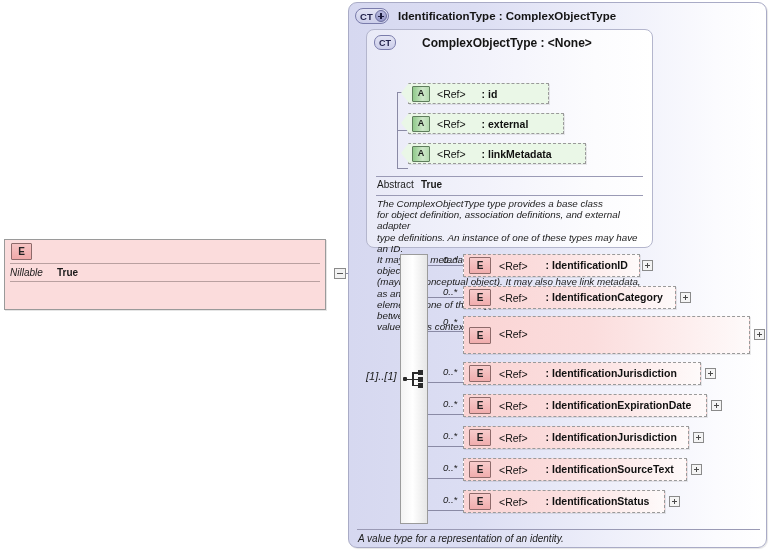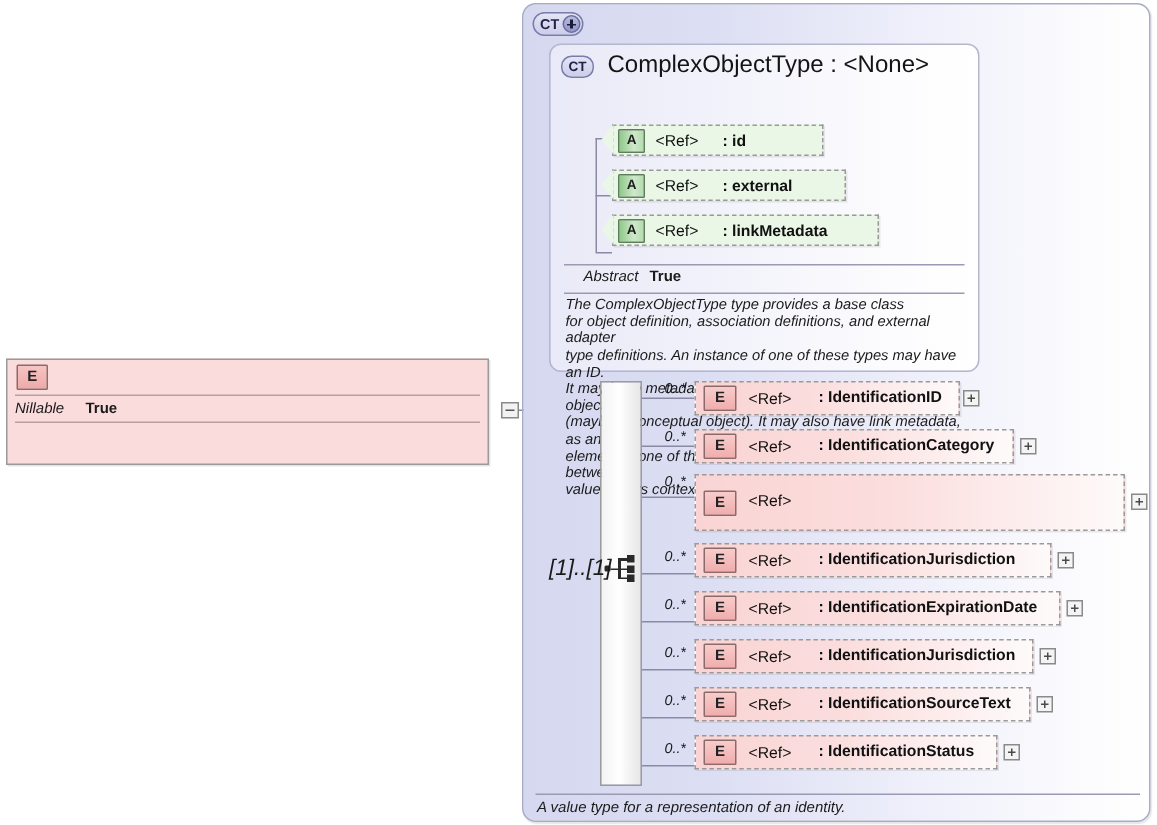--- a/index.html
+++ b/index.html
@@ -110,21 +110,21 @@
   .ib-head{position:absolute;left:7px;top:5px;display:flex;align-items:center;}
   .icon-CT{
     width:22px;height:15px;flex:none;
     background:linear-gradient(to bottom,#e3e4f4,#ccceea);
     border:1px solid #7a7cab;
     border-radius:7px;
     display:flex;align-items:center;justify-content:center;
     font-size:9px;font-weight:bold;color:#22224a;
     box-sizing:border-box;
   }
-  .ib-title{margin-left:9px;font-size:16px;font-weight:normal;color:#141414;}
+  .ib-title{margin-left:26px;font-size:12px;font-weight:bold;color:#141414;}
 
   
   .attr-row{
     position:absolute;left:41px;height:21px;
     display:flex;align-items:center;
   }
   .attr-shell{
     position:relative;height:21px;
     background:#eaf7e7;
     border:1px dashed #9a9a9a;
@@ -154,21 +154,21 @@
   .attr-tree{position:absolute;left:30px;top:62px;width:12px;height:78px;}
   .attr-tree i{position:absolute;background:#8a8aa5;}
   .attr-tree .vline{left:0;top:0;width:1px;height:76px;}
   .attr-tree .h1{left:0;top:0;width:11px;height:1px;}
   .attr-tree .h2{left:0;top:38px;width:11px;height:1px;}
   .attr-tree .h3{left:0;top:76px;width:11px;height:1px;}
 
   
   .ib-sep{position:absolute;left:9px;width:267px;height:1px;background:#9a9ab5;}
   .ib-prop{position:absolute;left:10px;display:flex;align-items:center;}
-  .ib-prop .k{font-style:italic;font-size:10px;color:#1a1a1a;width:44px;margin-left:12px;}
+  .ib-prop .k{font-size:10px;color:#1a1a1a;width:44px;}
   .ib-prop .v{font-size:10px;font-weight:bold;color:#1a1a1a;}
   .ib-desc{
     position:absolute;left:10px;width:272px;
     font-style:italic;font-size:9.8px;line-height:11.2px;color:#1a1a1a;
     white-space:pre-line;
   }
 
   
   .seq-box{
     position:absolute;left:400px;top:254px;width:28px;height:270px;
@@ -218,21 +218,21 @@
   .plus-box::before,.plus-box::after{content:"";position:absolute;background:#4a4a4a;}
   .plus-box::before{left:2px;top:4px;width:5px;height:1px;}
   .plus-box::after{left:4px;top:2px;width:1px;height:5px;}
 
   .card-label{
     position:absolute;font-style:italic;font-size:9.5px;color:#1a1a1a;
     white-space:nowrap;
   }
   .seq-card{
     position:absolute;left:366px;top:370px;
-    font-style:italic;font-size:15px;color:#1a1a1a;
+    font-style:italic;font-size:11px;color:#1a1a1a;
   }
 
   
   .mb-footer-sep{
     position:absolute;left:8px;top:526px;width:403px;height:1px;background:#9a9ab5;
   }
   .mb-footer{
     position:absolute;left:9px;top:530px;
     font-style:italic;font-size:10px;color:#1a1a1a;
   }
@@ -259,20 +259,21 @@
   <div class="conn" style="left:355px;top:273px;width:1px;height:108px;"></div>
   <div class="conn" style="left:355px;top:381px;width:46px;height:1px;"></div>
 
   <div class="main-box">
 
     <div class="mb-head">
       <div class="icon-CTplus">
         <span class="ct-t">CT</span>
         <span class="ct-p"></span>
       </div>
+      <div class="mb-title">IdentificationType : ComplexObjectType</div>
     </div>
 
     <div class="inner-box">
       <div class="ib-head">
         <div class="icon-CT">CT</div>
         <div class="ib-title">ComplexObjectType : &lt;None&gt;</div>
       </div>
 
       <div class="attr-tree">
         <i class="vline"></i>

